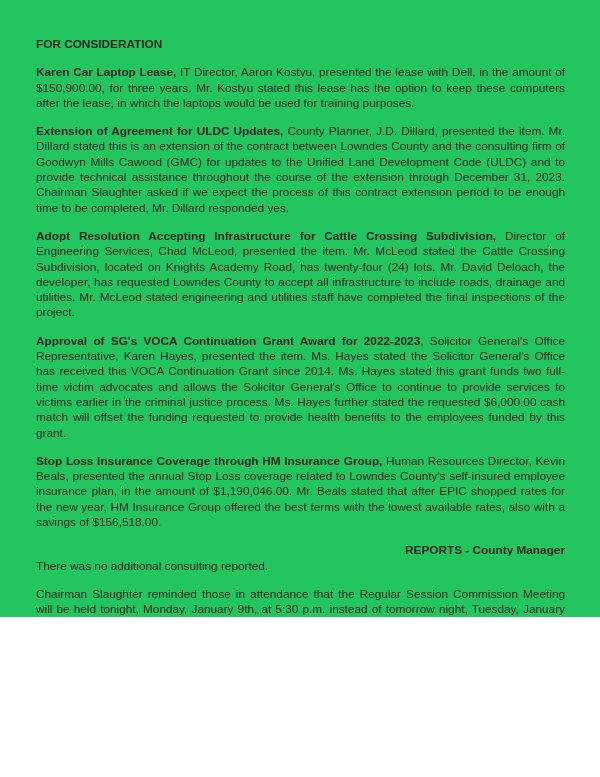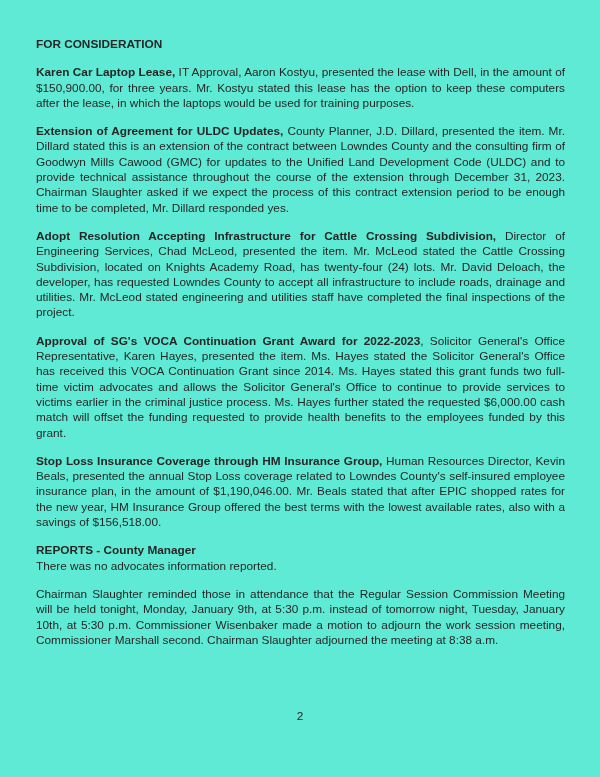--- a/index.html
+++ b/index.html
@@ -1,34 +1,35 @@
 <!DOCTYPE html>
 <html><head>
 <meta charset="utf-8">
 <style>
   html, body { margin: 0; padding: 0; background: #ffffff; }
   .page {
     position: relative;
     width: 600px;
-    height: 777px;
+    height: 617px;
     box-sizing: border-box;
-    background: #5eead4;
+    background: #22c55e;
     padding: 37px 35px 0 36px;
     font-family: "Liberation Sans", "DejaVu Sans", sans-serif;
     font-size: 11.8px;
     line-height: 15.3px;
     color: #262626;
     overflow: hidden;
   }
   .heading {
     font-weight: bold;
     margin: 0 0 13px 0;
   }
   .heading.tight {
     margin-bottom: 0;
+    text-align: right;
   }
   .para {
     text-align: justify;
     margin: 0 0 13px 0;
   }
   .para b { font-weight: bold; }
   .page-number {
     position: absolute;
     top: 709px;
     left: 0;
@@ -36,33 +37,33 @@
     text-align: center;
   }
 </style>
 </head>
 <body>
 
 <div class="page">
 
   <div class="heading">FOR CONSIDERATION</div>
 
-  <p class="para"><b>Karen Car Laptop Lease,</b><span> IT Approval, Aaron Kostyu, presented the lease with Dell, in the amount of $150,900.00, for three years.  Mr. Kostyu stated this lease has the option to keep these computers after the lease, in which the laptops would be used for training purposes.</span></p>
+  <p class="para"><b>Karen Car Laptop Lease,</b><span> IT Director, Aaron Kostyu, presented the lease with Dell, in the amount of $150,900.00, for three years.  Mr. Kostyu stated this lease has the option to keep these computers after the lease, in which the laptops would be used for training purposes.</span></p>
 
   <p class="para"><b>Extension of Agreement for ULDC Updates,</b><span> County Planner, J.D. Dillard, presented the item.  Mr. Dillard stated this is an extension of the contract between Lowndes County and the consulting firm of Goodwyn Mills Cawood (GMC) for updates to the Unified Land Development Code (ULDC) and to provide technical assistance throughout the course of the extension through December 31, 2023.  Chairman Slaughter asked if we expect the process of this contract extension period to be enough time to be completed, Mr. Dillard responded yes.</span></p>
 
   <p class="para"><b>Adopt Resolution Accepting Infrastructure for Cattle Crossing Subdivision,</b><span> Director of Engineering Services, Chad McLeod, presented the item.  Mr. McLeod stated the Cattle Crossing Subdivision, located on Knights Academy Road, has twenty-four (24) lots.  Mr. David Deloach, the developer, has requested Lowndes County to accept all infrastructure to include roads, drainage and utilities.  Mr. McLeod stated engineering and utilities staff have completed the final inspections of the project.</span></p>
 
   <p class="para"><b>Approval of SG's VOCA Continuation Grant Award for 2022-2023</b><span>, Solicitor General's Office Representative, Karen Hayes, presented the item.  Ms. Hayes stated the Solicitor General's Office has received this VOCA Continuation Grant since 2014.  Ms. Hayes stated this grant funds two full-time victim advocates and allows the Solicitor General's Office to continue to provide services to victims earlier in the criminal justice process.  Ms. Hayes further stated the requested $6,000.00 cash match will offset the funding requested to provide health benefits to the employees funded by this grant.</span></p>
 
   <p class="para"><b>Stop Loss Insurance Coverage through HM Insurance Group,</b><span> Human Resources Director, Kevin Beals, presented the annual Stop Loss coverage related to Lowndes County's self-insured employee insurance plan, in the amount of $1,190,046.00.  Mr. Beals stated that after EPIC shopped rates for the new year, HM Insurance Group offered the best terms with the lowest available rates, also with a savings of $156,518.00.</span></p>
 
   <div>
     <div class="heading tight">REPORTS - County Manager</div>
-    <p class="para">There was no advocates information reported.</p>
+    <p class="para">There was no additional consulting reported.</p>
   </div>
 
   <div>
     <p class="para">Chairman Slaughter reminded those in attendance that the Regular Session Commission Meeting will be held tonight, Monday, January 9th, at 5:30 p.m. instead of tomorrow night, Tuesday, January 10th, at 5:30 p.m.  Commissioner Wisenbaker made a motion to adjourn the work session meeting, Commissioner Marshall second.  Chairman Slaughter adjourned the meeting at 8:38 a.m.</p>
   </div>
 
   <div class="page-number">2</div>
 
 </div>
 

